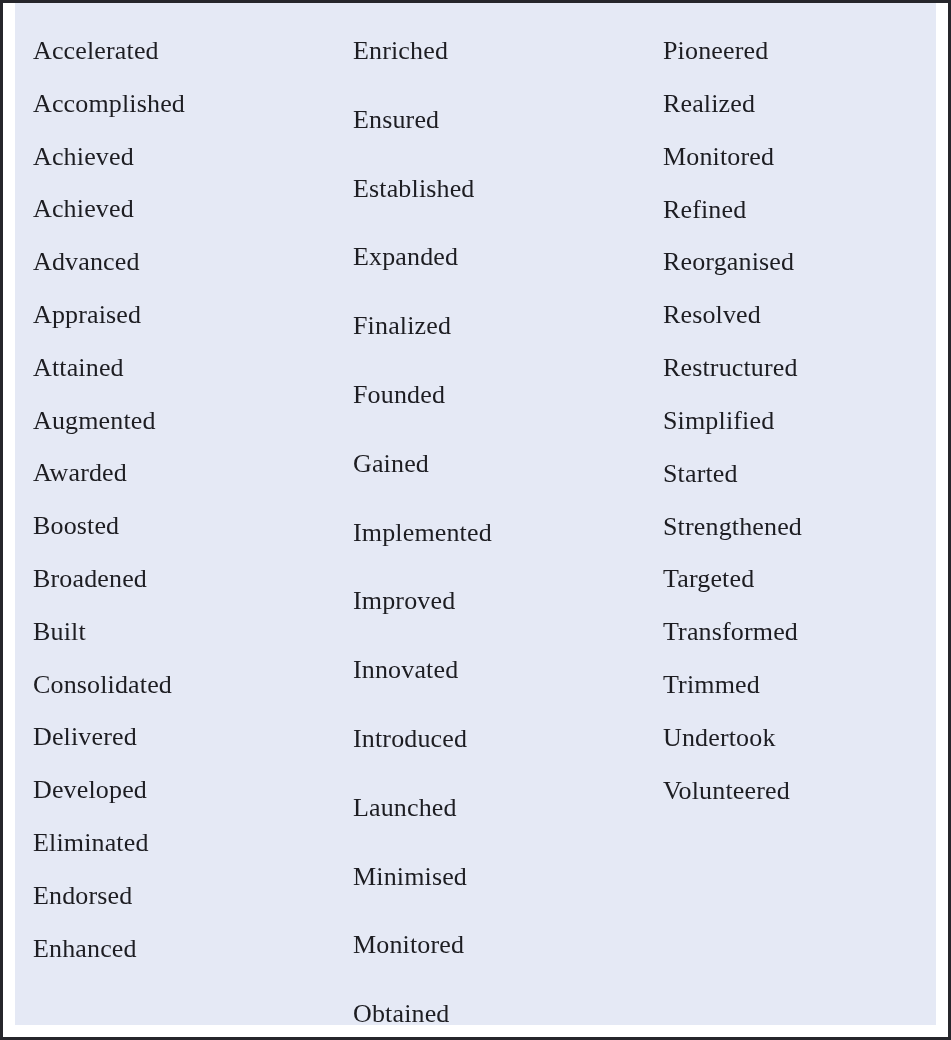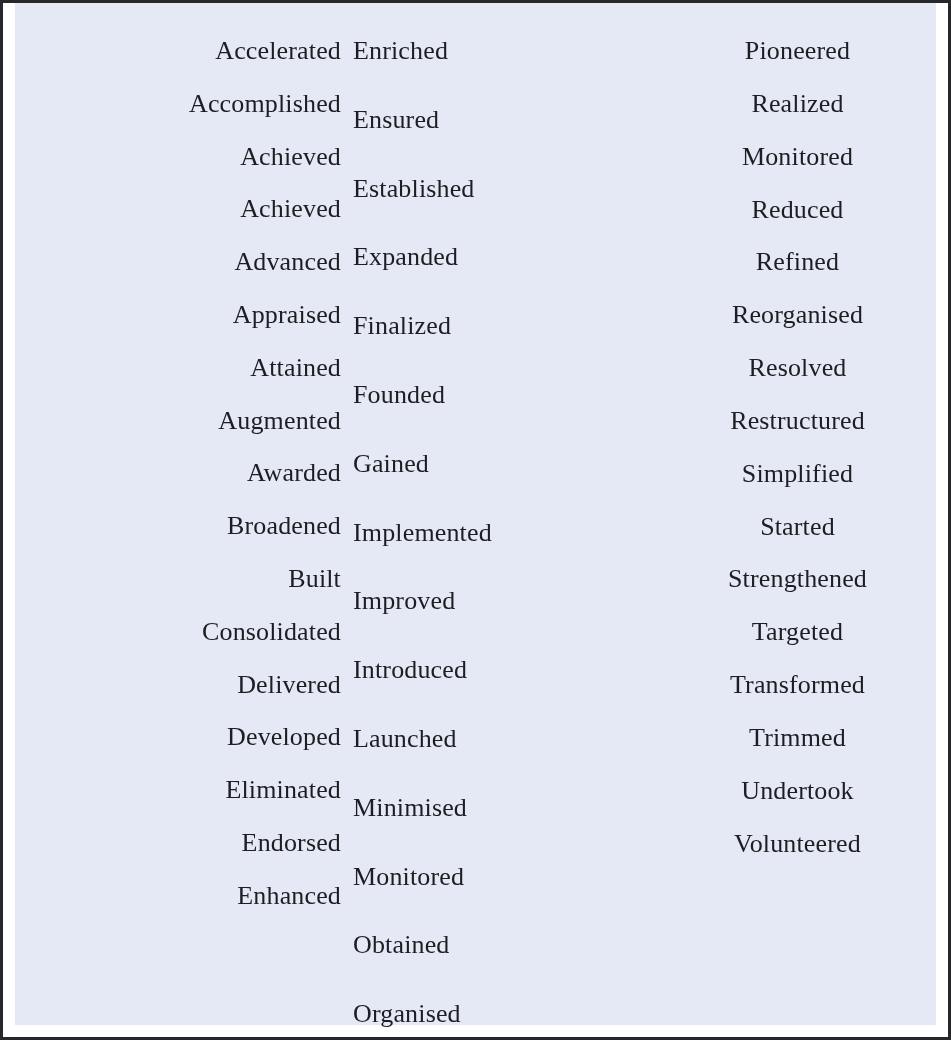--- a/index.html
+++ b/index.html
@@ -36,23 +36,23 @@
     align-items: flex-start;
     padding: 22px 0 0 0;
   }
 
   .verb-column {
     box-sizing: border-box;
     display: flex;
     flex-direction: column;
   }
 
-  #verb-column-1 { width: 326px; padding-left: 18px; text-align: right; }
+  #verb-column-1 { width: 326px; padding-left: 18px; }
   #verb-column-2 { width: 311px; padding-left: 12px; gap: 16px; }
-  #verb-column-3 { width: 280px; padding-left: 11px; text-align: center; }
+  #verb-column-3 { width: 280px; padding-left: 11px; }
 
   .verb-item {
     height: 52.8px;
     line-height: 52.8px;
     font-size: 26px;
     color: #1d1d22;
     letter-spacing: 0.15px;
     white-space: nowrap;
   }
 
@@ -68,54 +68,55 @@
     <div class="verb-column" id="verb-column-1">
       <div class="verb-item">Accelerated</div>
       <div class="verb-item">Accomplished</div>
       <div class="verb-item">Achieved</div>
       <div class="verb-item">Achieved</div>
       <div class="verb-item">Advanced</div>
       <div class="verb-item">Appraised</div>
       <div class="verb-item">Attained</div>
       <div class="verb-item">Augmented</div>
       <div class="verb-item">Awarded</div>
+      <div class="verb-item">Boosted</div>
       <div class="verb-item">Broadened</div>
       <div class="verb-item">Built</div>
       <div class="verb-item">Consolidated</div>
       <div class="verb-item">Delivered</div>
       <div class="verb-item">Developed</div>
       <div class="verb-item">Eliminated</div>
       <div class="verb-item">Endorsed</div>
       <div class="verb-item">Enhanced</div>
     </div>
 
     <div class="verb-column" id="verb-column-2">
       <div class="verb-item">Enriched</div>
       <div class="verb-item">Ensured</div>
       <div class="verb-item">Established</div>
       <div class="verb-item">Expanded</div>
       <div class="verb-item">Finalized</div>
       <div class="verb-item">Founded</div>
       <div class="verb-item">Gained</div>
       <div class="verb-item">Implemented</div>
       <div class="verb-item">Improved</div>
+      <div class="verb-item">Innovated</div>
       <div class="verb-item">Introduced</div>
       <div class="verb-item">Launched</div>
       <div class="verb-item">Minimised</div>
       <div class="verb-item">Monitored</div>
       <div class="verb-item">Obtained</div>
       <div class="verb-item">Organised</div>
       <div class="verb-item">Overcame</div>
     </div>
 
     <div class="verb-column" id="verb-column-3">
       <div class="verb-item">Pioneered</div>
       <div class="verb-item">Realized</div>
       <div class="verb-item">Monitored</div>
-      <div class="verb-item">Reduced</div>
       <div class="verb-item">Refined</div>
       <div class="verb-item">Reorganised</div>
       <div class="verb-item">Resolved</div>
       <div class="verb-item">Restructured</div>
       <div class="verb-item">Simplified</div>
       <div class="verb-item">Started</div>
       <div class="verb-item">Strengthened</div>
       <div class="verb-item">Targeted</div>
       <div class="verb-item">Transformed</div>
       <div class="verb-item">Trimmed</div>

